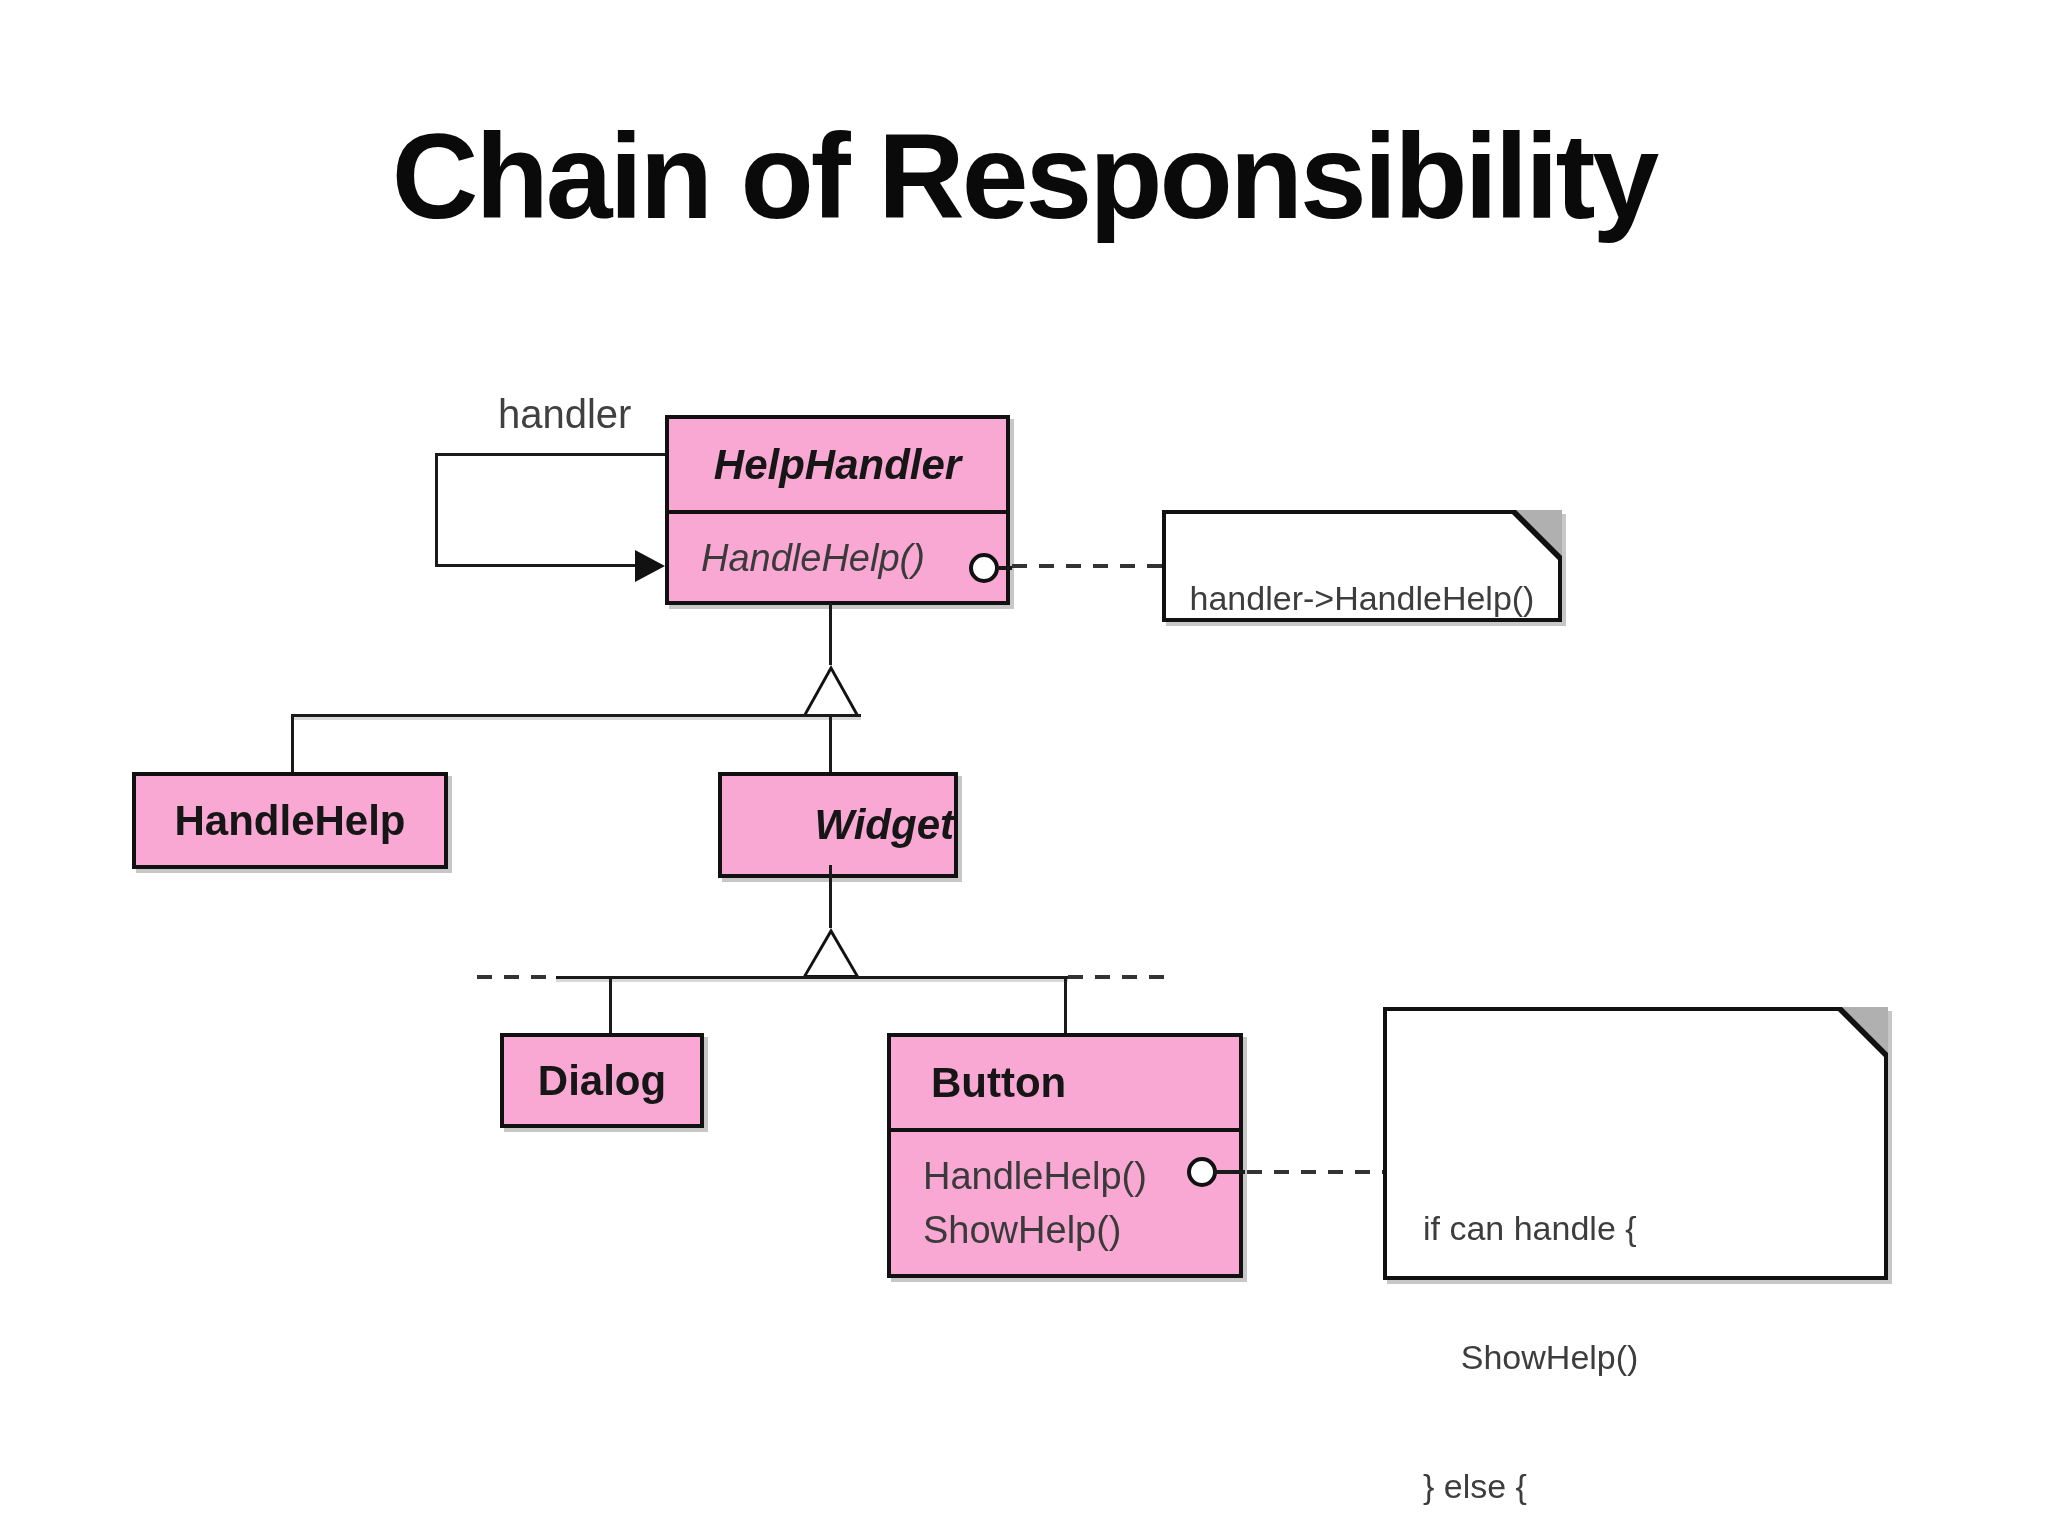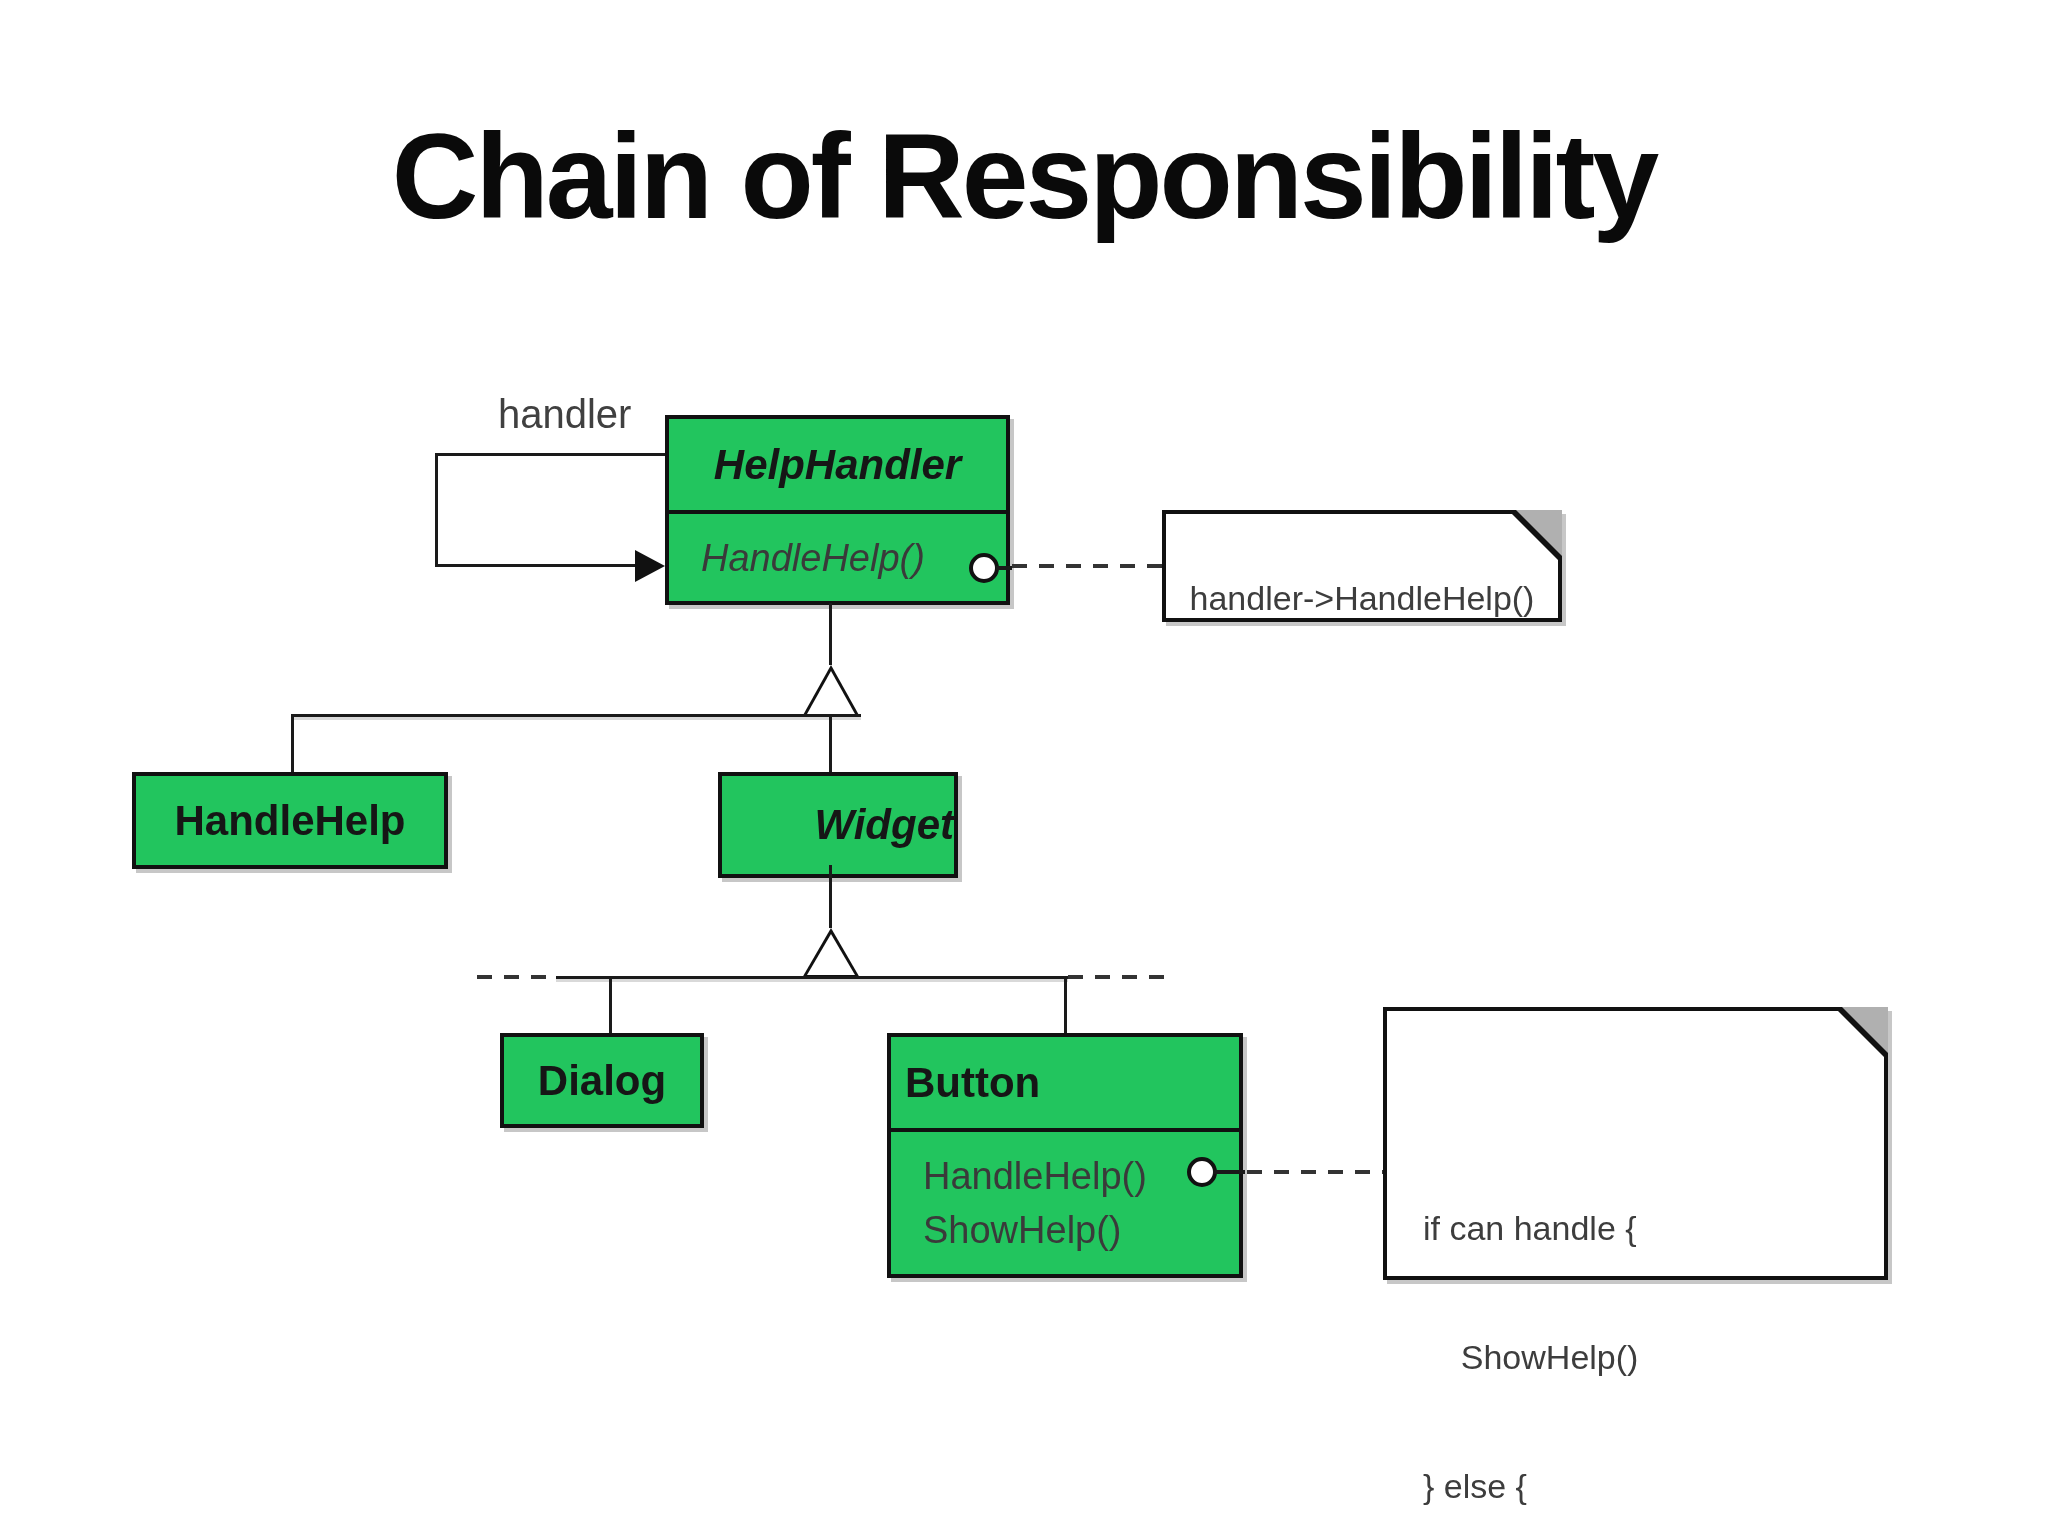--- a/index.html
+++ b/index.html
@@ -24,29 +24,29 @@
     position:absolute; width:22px; height:22px; border:4px solid #111;
     border-radius:50%; background:#fff;
   }
   .arrowhead {
     position:absolute; width:0; height:0;
     border-top:16px solid transparent; border-bottom:16px solid transparent;
     border-left:30px solid #111;
   }
   
   .cls {
-    position:absolute; background:#22c55e; border:4px solid #111; box-sizing:border-box;
+    position:absolute; background:#f9a8d4; border:4px solid #111; box-sizing:border-box;
     box-shadow:4px 4px 0 rgba(0,0,0,0.22); display:flex; flex-direction:column;
   }
   .cls-name {
     height:91px; flex:none; display:flex; align-items:center; justify-content:center;
     font-size:42px; font-weight:bold; color:#161616;
   }
   .cls-name.divided { border-bottom:4px solid #111; }
-  .cls-name.left { justify-content:flex-start; padding-left:14px; }
+  .cls-name.left { justify-content:flex-start; padding-left:40px; }
   .em { font-style:italic; }
   .cls-body {
     flex:1; display:flex; flex-direction:column; justify-content:center;
     padding-left:32px; font-size:38px; color:#3a3a3a; line-height:54px;
   }
   .single { align-items:center; justify-content:center; font-size:42px; font-weight:bold; color:#161616; display:flex; flex-direction:row; padding:0; }
   
   .note {
     position:absolute; background:#fff; border:4px solid #111; box-sizing:border-box;
     box-shadow:4px 4px 0 rgba(0,0,0,0.22); color:#3d3d3d;

